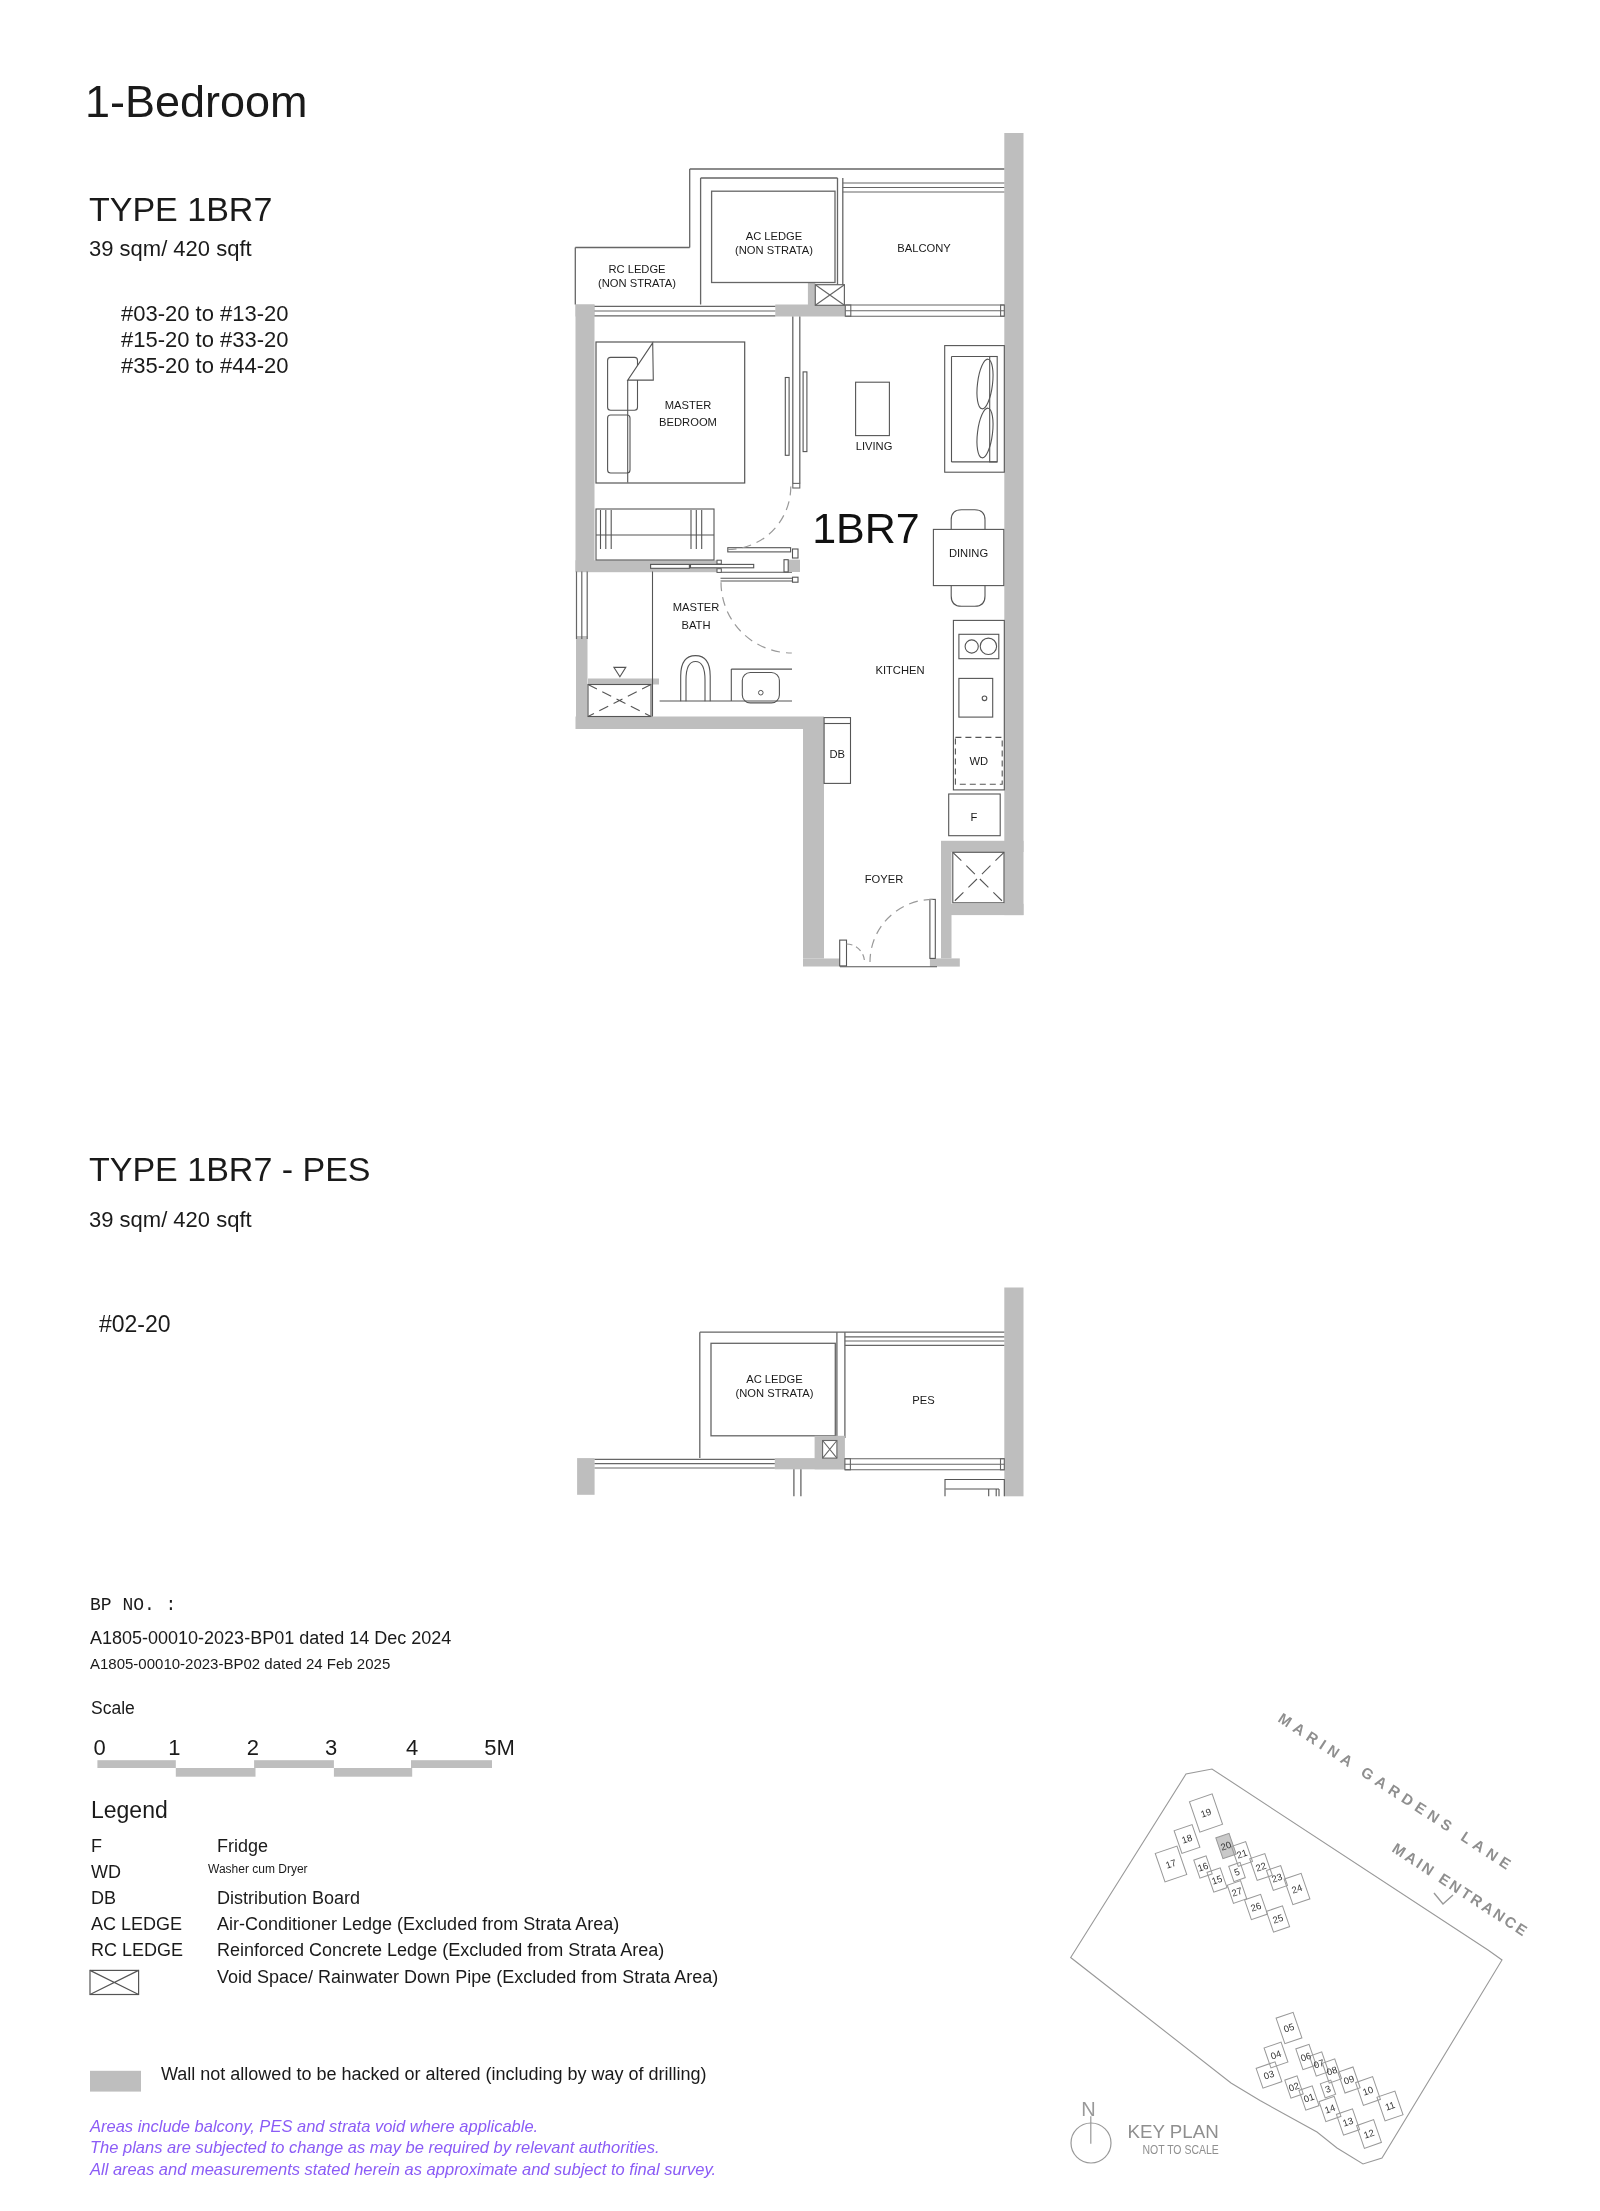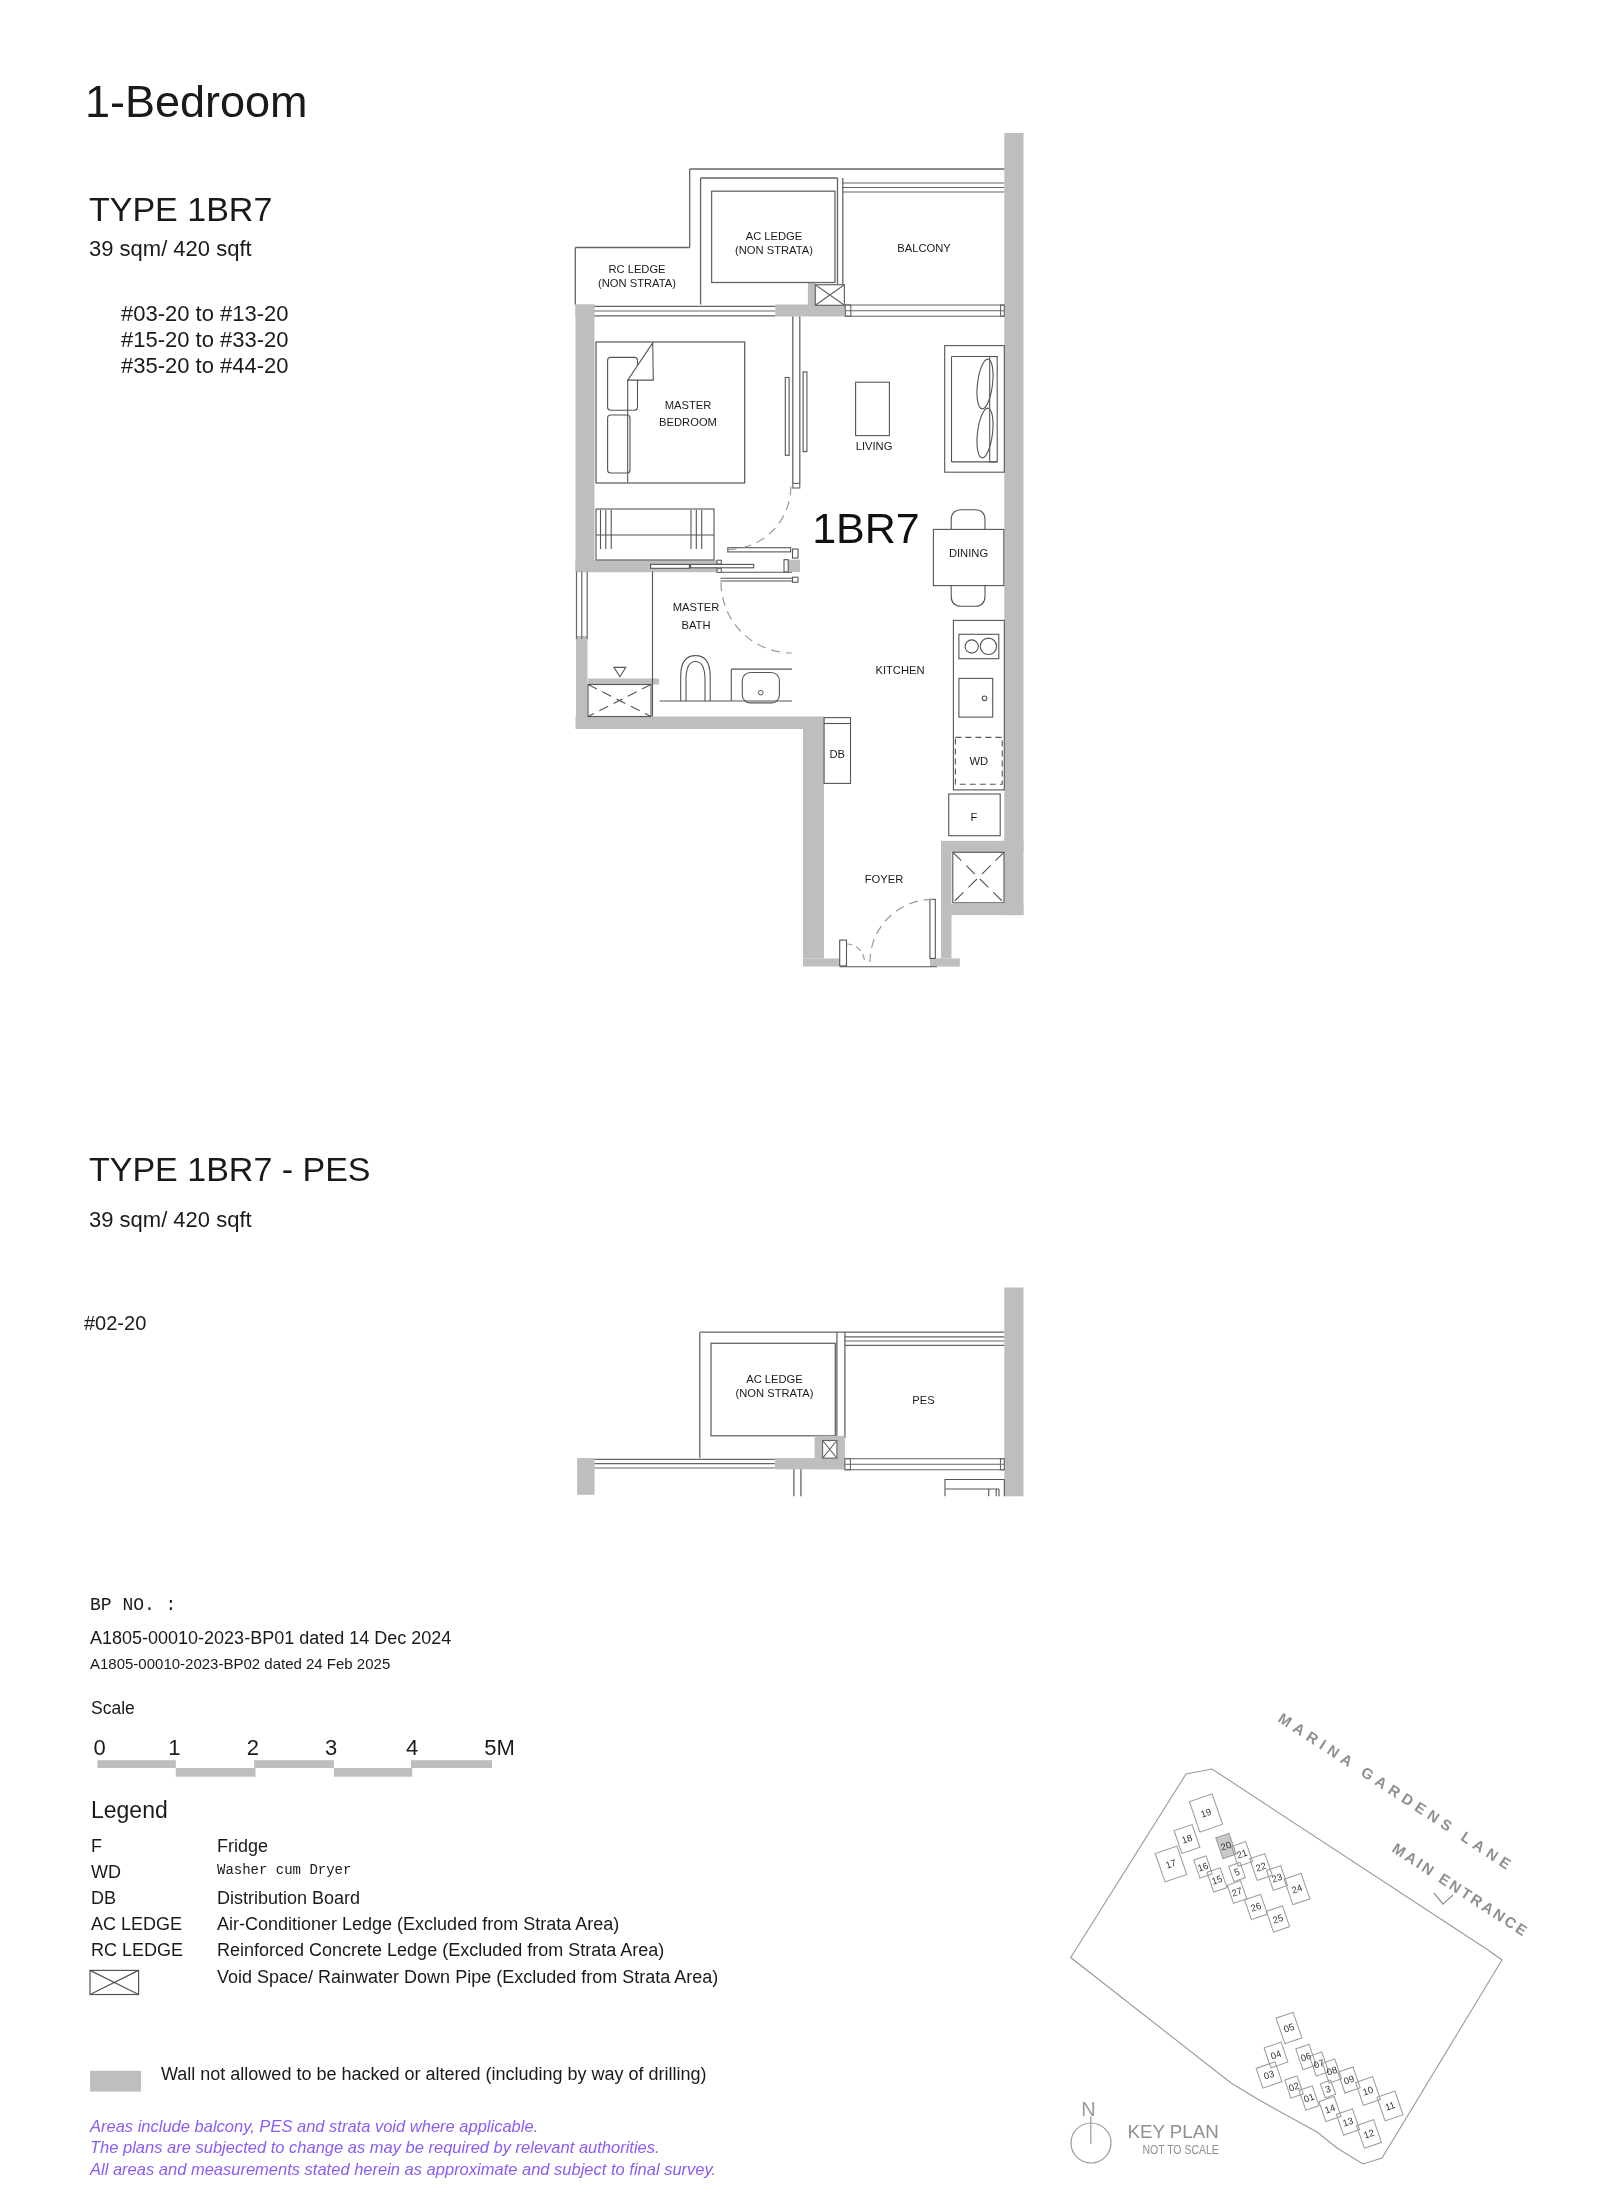--- a/index.html
+++ b/index.html
@@ -14,39 +14,39 @@
 <div class="t" style="left:89px;top:192px;font-size:34px;">TYPE 1BR7</div>
 
 <div class="t" style="left:89px;top:238px;font-size:22px;">39 sqm/ 420 sqft</div>
 
 <div class="t" style="left:89px;top:301px;font-size:22px;line-height:26px;margin-left:32px;">#03-20 to #13-20<br>#15-20 to #33-20<br>#35-20 to #44-20</div>
 
 <div class="t" style="left:89px;top:1152px;font-size:34px;">TYPE 1BR7 - PES</div>
 
 <div class="t" style="left:89px;top:1209px;font-size:22px;">39 sqm/ 420 sqft</div>
 
-<div class="t" style="left:84px;top:1313px;font-size:20px;text-align:right;">#02-20</div>
+<div class="t" style="left:99px;top:1313px;font-size:23px;text-align:right;">#02-20</div>
 
 <div class="t" style="left:90px;top:1596px;font-size:18px;font-family:Liberation Mono, monospace;">BP NO. :</div>
 
 <div class="t" style="left:90px;top:1629px;font-size:18px;">A1805-00010-2023-BP01 dated 14 Dec 2024</div>
 
 <div class="t" style="left:90px;top:1656px;font-size:15px;">A1805-00010-2023-BP02 dated 24 Feb 2025</div>
 
 <div class="t" style="left:91px;top:1700px;font-size:17.5px;">Scale</div>
 
 <div class="t" style="left:91px;top:1799px;font-size:23px;">Legend</div>
 
 <div class="t" style="left:91px;top:1837px;font-size:18px;">F</div>
 
 <div class="t" style="left:217px;top:1837px;font-size:18px;">Fridge</div>
 
 <div class="t" style="left:91px;top:1863px;font-size:18px;">WD</div>
 
-<div class="t" style="left:217px;top:1863px;font-size:14px;font-family:Liberation Mono, monospace;">Washer cum Dryer</div>
+<div class="t" style="left:208px;top:1863px;font-size:12px;">Washer cum Dryer</div>
 
 <div class="t" style="left:91px;top:1889px;font-size:18px;">DB</div>
 
 <div class="t" style="left:217px;top:1889px;font-size:18px;">Distribution Board</div>
 
 <div class="t" style="left:91px;top:1915px;font-size:18px;">AC LEDGE</div>
 
 <div class="t" style="left:217px;top:1915px;font-size:18px;">Air-Conditioner Ledge (Excluded from Strata Area)</div>
 
 <div class="t" style="left:91px;top:1941px;font-size:18px;">RC LEDGE</div>

